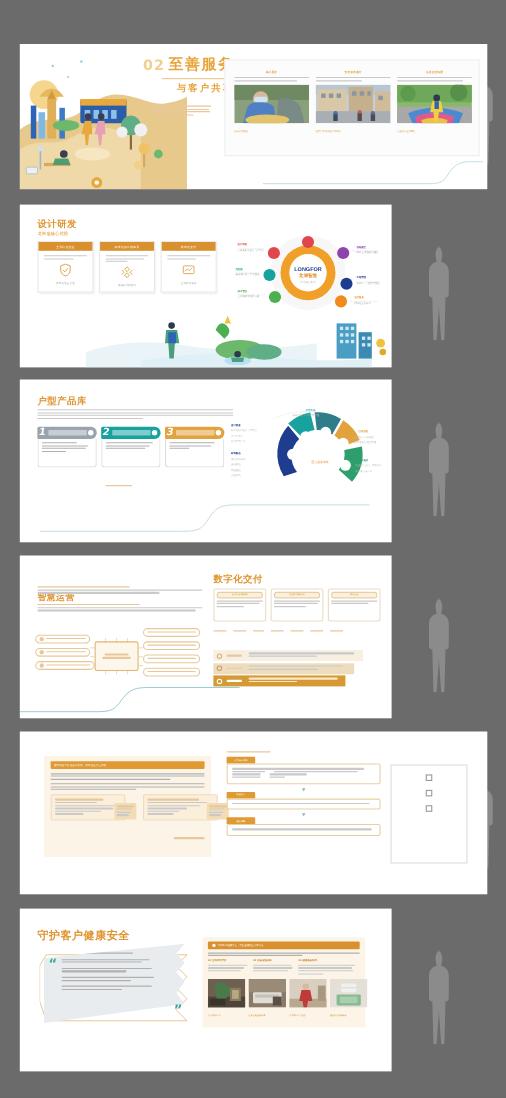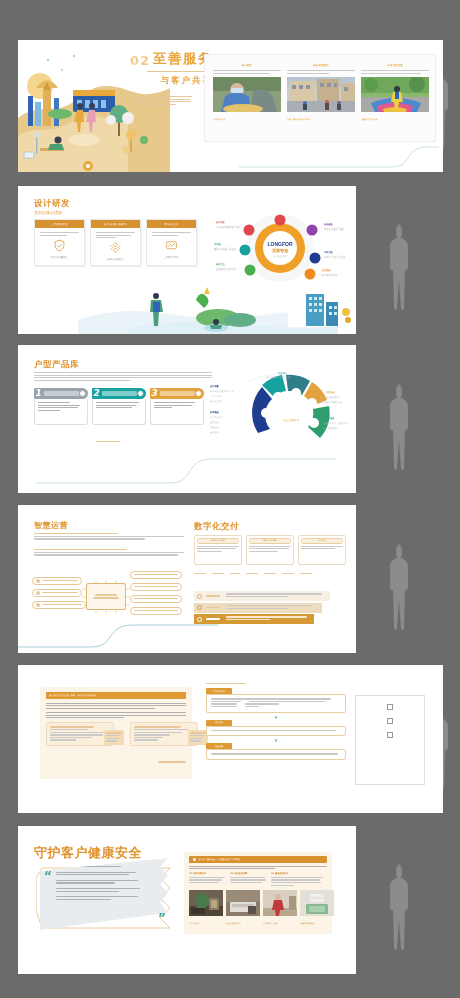--- a/index.html
+++ b/index.html
@@ -72,21 +72,21 @@
           line-height: 1; margin-right: 2px; }
   .s3-tag { flex: 1; height: 5px; border-radius: 1px; background: rgba(255,255,255,.45); }
   .s3-dot { width: 7px; height: 7px; border-radius: 50%; background: #fff;
             border: 1.2px solid currentColor; margin-right: 2px; }
   .s3-box { border: .5px solid #ddd; border-top: none; border-radius: 0 0 3px 3px;
             padding: 3px; min-height: 26px; }
   .s3-fan { position: absolute; left: 190px; top: 22px; }
 
   
   #s4 { left: 18px; top: 505px; width: 338px; height: 148px; }
-  .s4-ttlL { position: absolute; left: 16px; top: 15px; font-size: 8px; }
+  .s4-ttlL { position: absolute; left: 16px; top: 32px; font-size: 8px; }
   .s4-ttlR { position: absolute; left: 176px; top: 16px; font-size: 8.5px; }
   .s4-bul { position: absolute; left: 16px; width: 150px; }
   .s4-chip { position: absolute; left: 68px; top: 78px; width: 40px; height: 27px;
              background: #fdf6ea; border: .6px solid #e2b572; border-radius: 2px;
              display: flex; align-items: center; justify-content: center; }
   .s4-node { position: absolute; height: 8px; border: .5px solid #e6c896;
              border-radius: 4px; background: #fff; display: flex; align-items: center;
              padding: 0 3px; }
   .s4-rcards { position: absolute; left: 176px; top: 30px; display: flex; gap: 4px; }
   .s4-rcard { width: 48px; height: 30px; border: .5px solid #eadcc4; border-radius: 2px;
@@ -113,21 +113,21 @@
             display: flex; align-items: center; justify-content: center; }
   .s5-tab span { font-size: 2px; color: #fff; }
   .s5-panel { border: .5px solid #e8cfa2; border-radius: 2px; padding: 3px 4px;
               background: #fff; }
   .s5-chk { position: absolute; right: 18px; top: 30px; width: 70px; height: 90px;
             border: .5px solid #ddd; background: #fff; padding: 8px; }
   .s5-cbox { width: 6px; height: 6px; border: .6px solid #999; margin: 0 auto 8px; }
 
   
   #s6 { left: 18px; top: 826px; width: 338px; height: 148px; }
-  .s6-ttl { position: absolute; left: 16px; top: 18px; font-size: 13px; }
+  .s6-ttl { position: absolute; left: 16px; top: 18px; font-size: 10px; }
   .s6-quote { position: absolute; left: 22px; top: 32px; width: 128px; height: 72px;
               background: #e9ecef; }
   .s6-qm { position: absolute; font-size: 12px; color: #3aa8a0; font-weight: bold;
            line-height: 1; }
   .s6-right { position: absolute; left: 166px; top: 26px; width: 148px; height: 82px;
               background: #fdf4e8; border-radius: 1.5px; padding: 4px 5px; }
   .s6-rhdr { height: 6.5px; background: #d9912f; border-radius: 1px; display: flex;
              align-items: center; padding-left: 4px; margin-bottom: 3px; }
   .s6-rhdr span { font-size: 2.2px; color: #fff; }
   .s6-cols { display: flex; gap: 4px; margin-top: 3px; }

